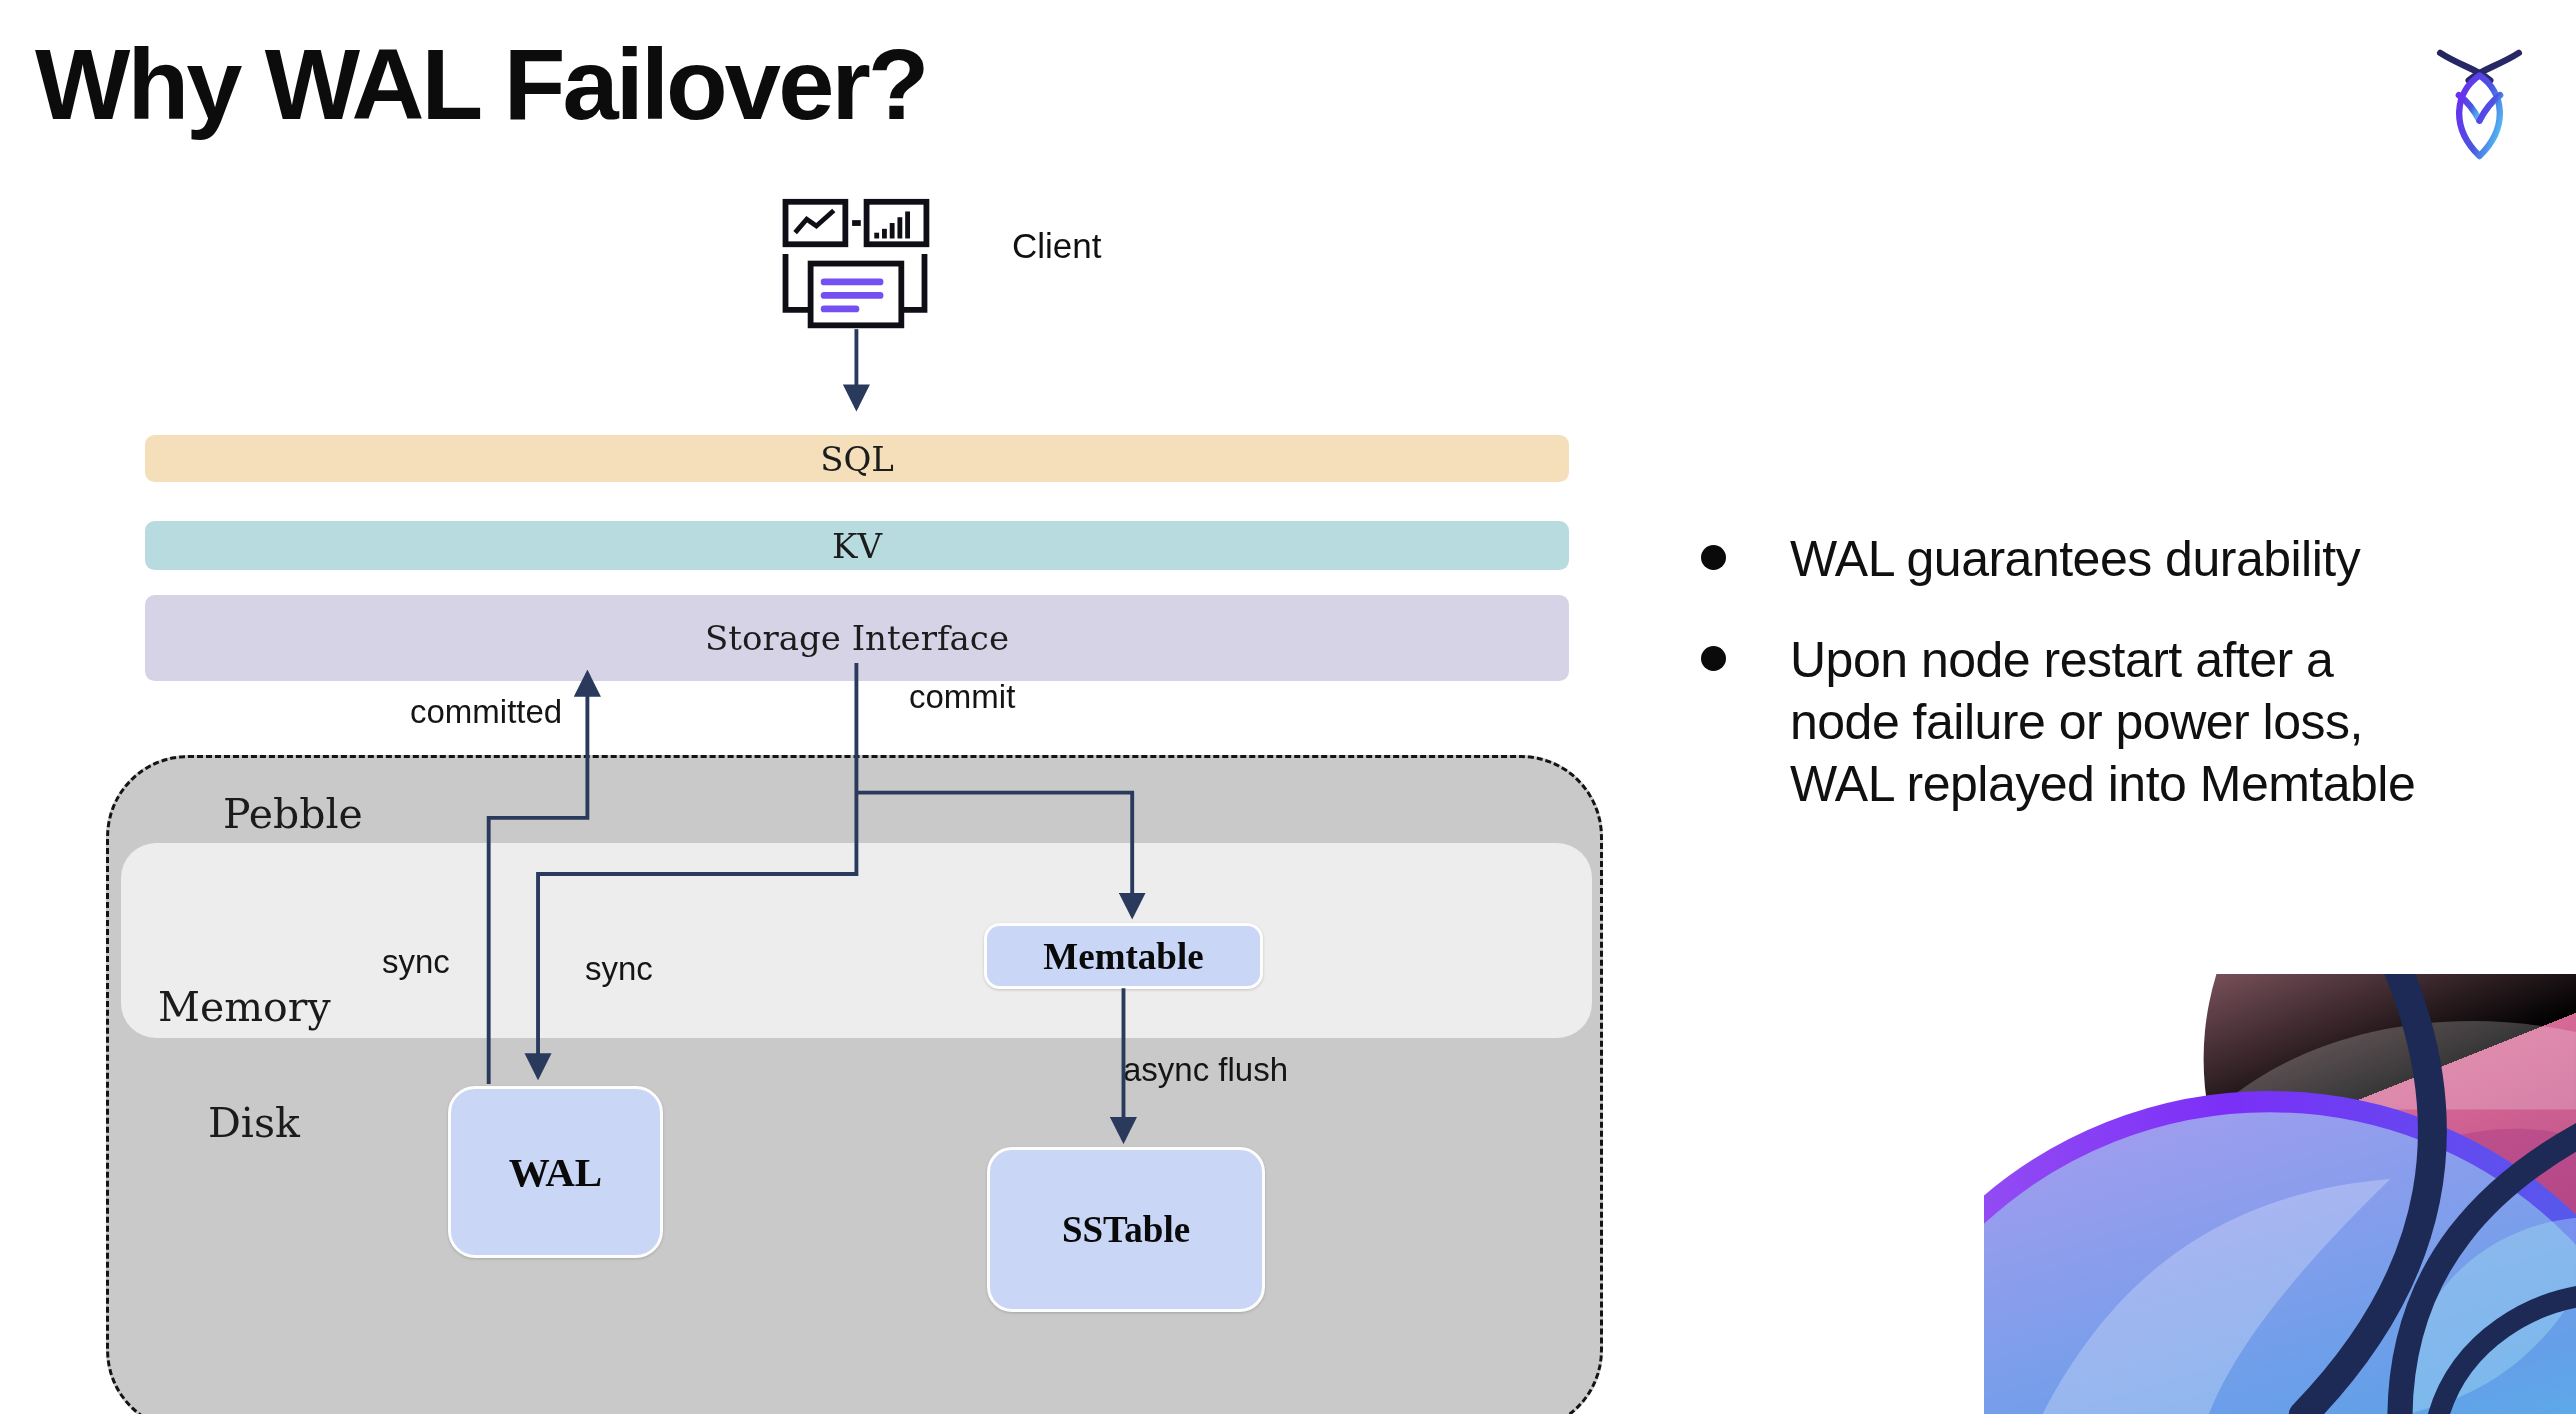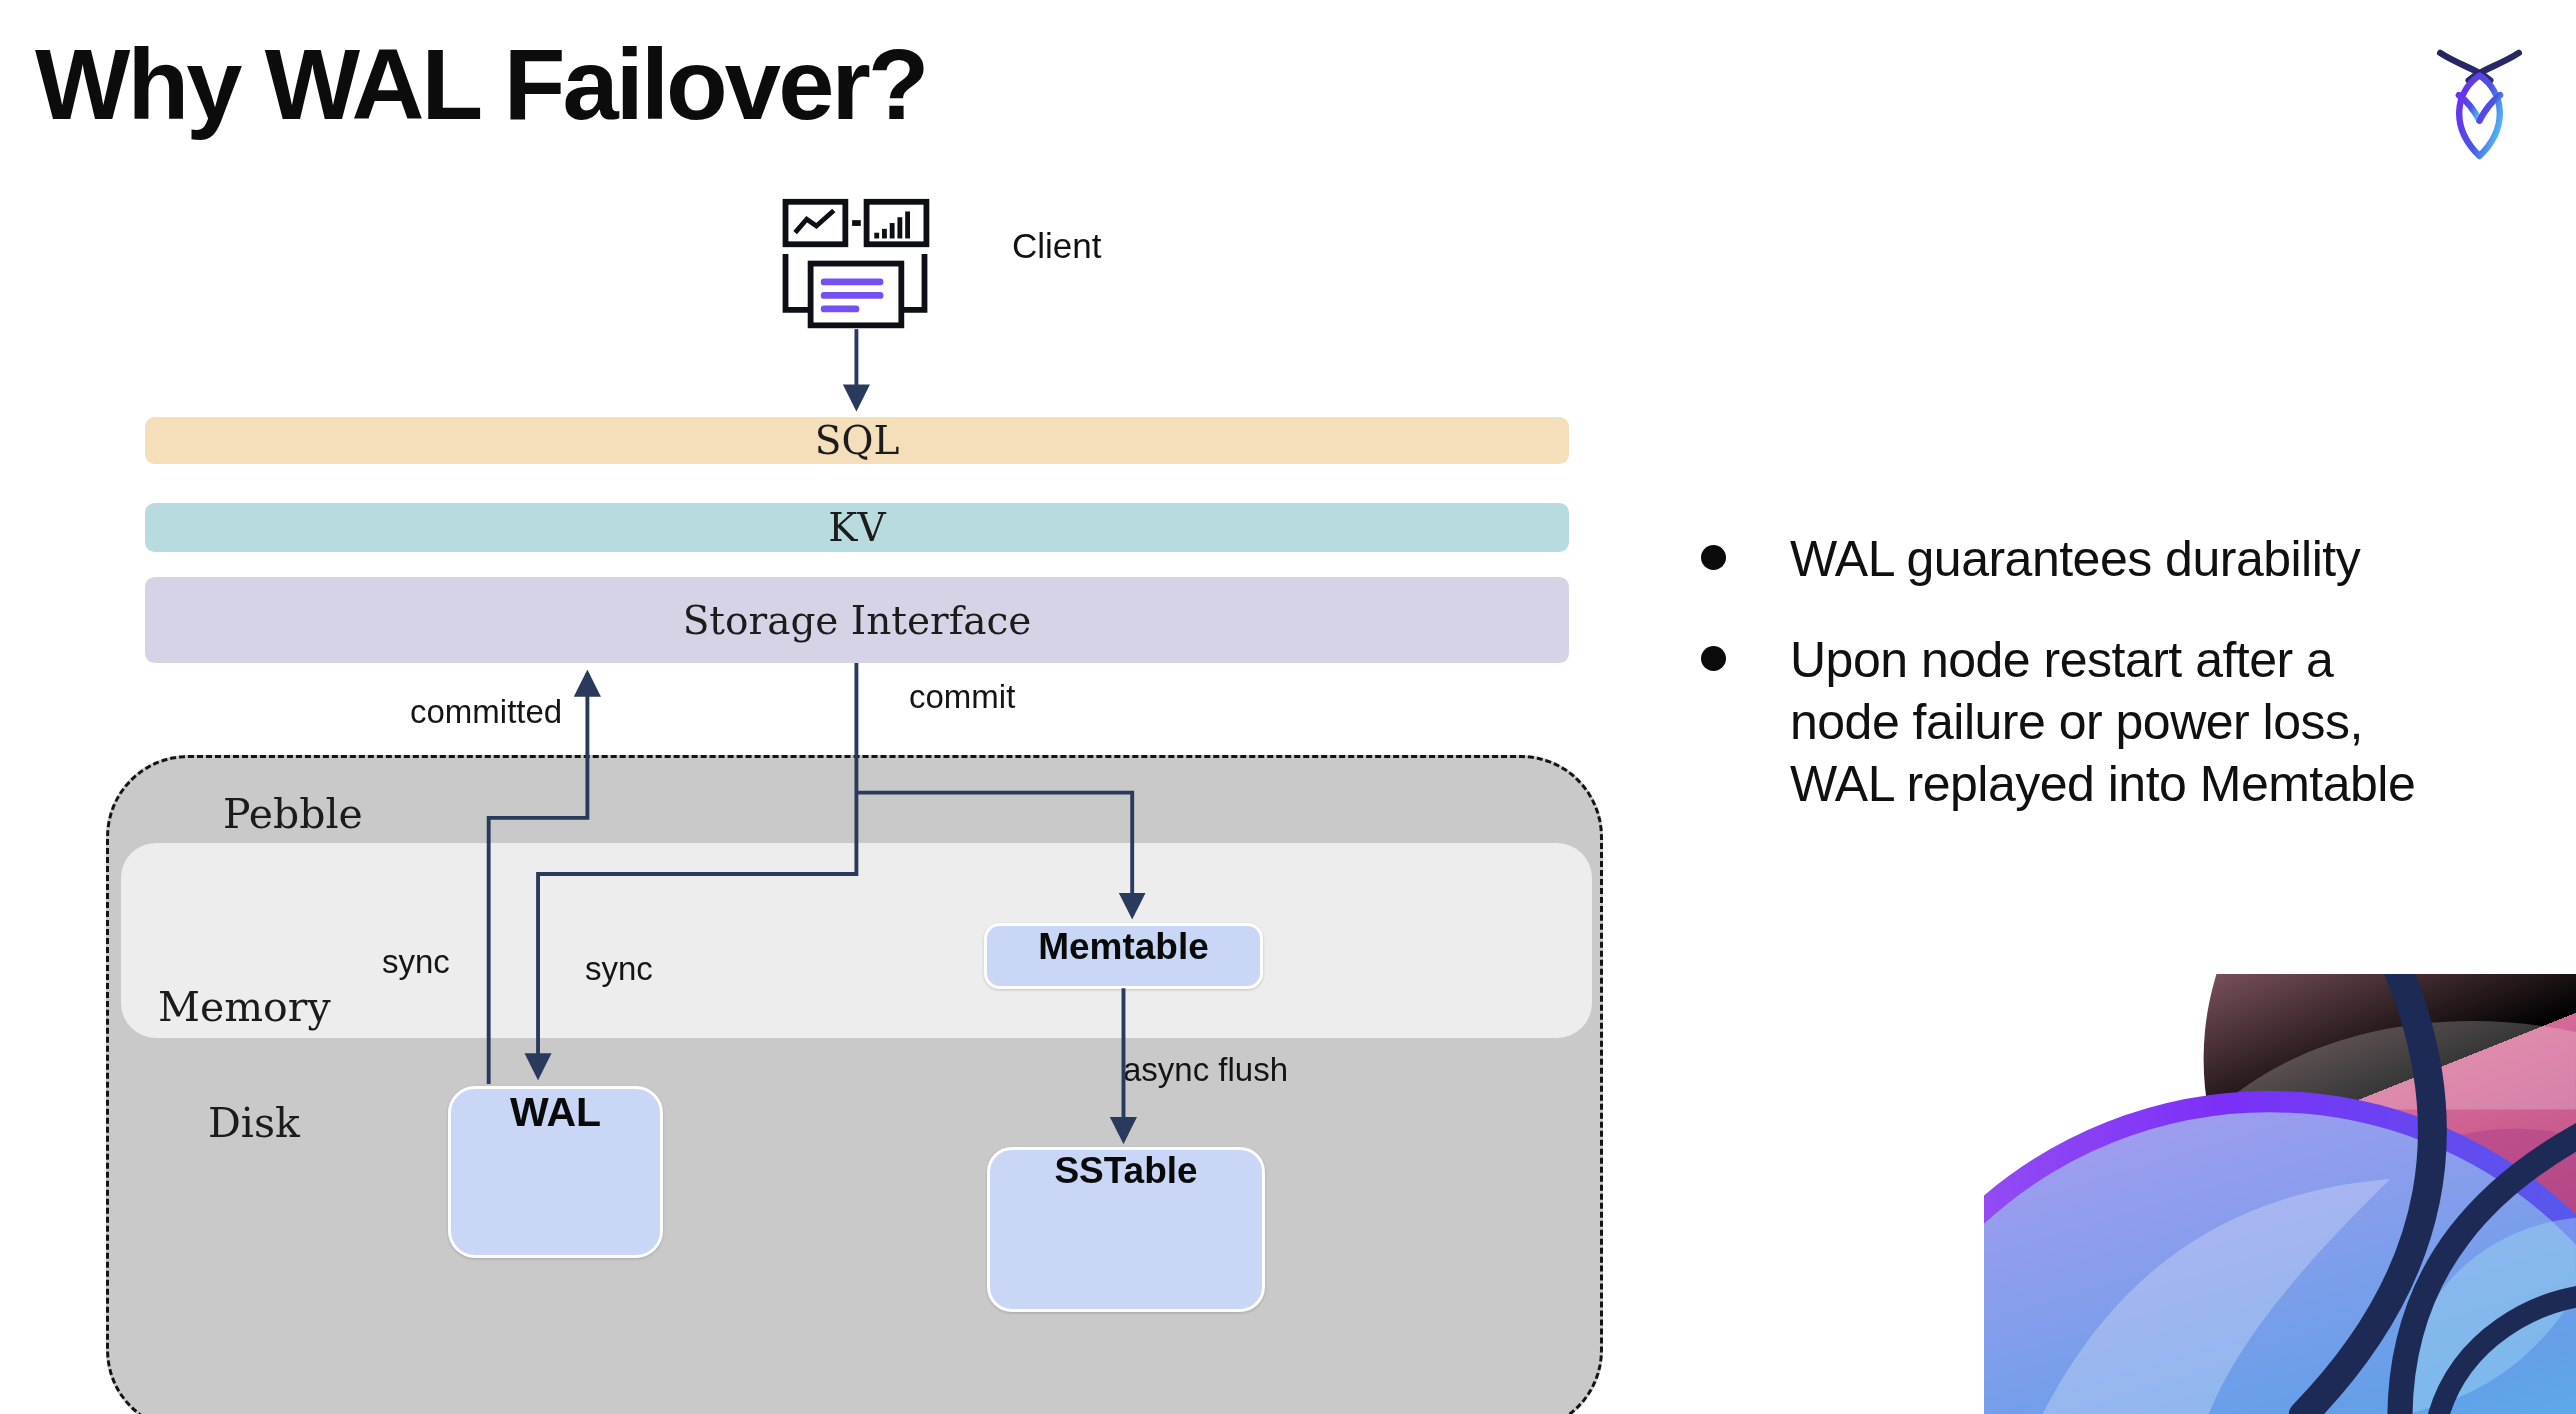--- a/index.html
+++ b/index.html
@@ -13,21 +13,21 @@
   
   .logo{position:absolute;left:2429px;top:46px;width:101px;height:114px;}
 
   
   .client-icon{position:absolute;left:772px;top:194px;width:166px;height:143px;}
   .client-label{position:absolute;left:1012px;top:226px;font-size:35px;color:#111;}
 
   
   .bar{position:absolute;left:145px;width:1424px;border-radius:9.7px;
        display:flex;align-items:center;justify-content:center;
-       font-family:"DejaVu Serif",serif;font-size:39px;color:#1c1c1c;}
+       font-family:"DejaVu Serif",serif;font-size:34px;color:#1c1c1c;margin-top:18px;}
   .bar-sql{top:417px;height:47px;background:#f5dfbb;}
   .bar-kv{top:503px;height:49px;background:#b7dbde;}
   .bar-storage{top:577px;height:86px;background:#d7d3e7;}
 
   
   .pebble{position:absolute;left:106px;top:755px;width:1497px;height:677px;
           background:#c9c9c9;border:3.9px dashed #141414;border-radius:82px;box-sizing:border-box;}
   .memory-band{position:absolute;left:121px;top:843px;width:1471px;height:195px;
           background:#ededee;border-radius:35px;}
   .zone-label{position:absolute;font-family:"DejaVu Serif",serif;font-size:41px;color:#1b1b1b;}
@@ -38,22 +38,22 @@
   
   .edge-label{position:absolute;font-size:33px;color:#151515;}
   .lbl-committed{left:410px;top:693px;}
   .lbl-commit{left:909px;top:678px;}
   .lbl-sync-left{left:382px;top:943px;}
   .lbl-sync-right{left:585px;top:950px;}
   .lbl-async{left:1123px;top:1051px;}
 
   
   .node{position:absolute;background:#c9d6f6;border:3.9px solid #fdfdfd;box-sizing:border-box;
-        display:flex;align-items:flex-start;justify-content:center;
-        font-family:Liberation Sans, sans-serif;font-weight:bold;color:#0a0a0a;
+        display:flex;align-items:center;justify-content:center;
+        font-family:Liberation Serif, serif;font-weight:bold;color:#0a0a0a;
         box-shadow:0 1px 2.9px rgba(0,0,0,0.18);}
   .node-wal{left:448px;top:1086px;width:215px;height:172px;border-radius:27px;font-size:41px;}
   .node-memtable{left:984px;top:923px;width:279px;height:66px;border-radius:15.5px;font-size:37px;}
   .node-sstable{left:987px;top:1147px;width:278px;height:165px;border-radius:25px;font-size:37px;}
 
   
   .edges{position:absolute;left:0;top:0;width:2576px;height:1415px;pointer-events:none;}
 
   
   .bullets{position:absolute;left:1701px;top:528px;width:794px;}

